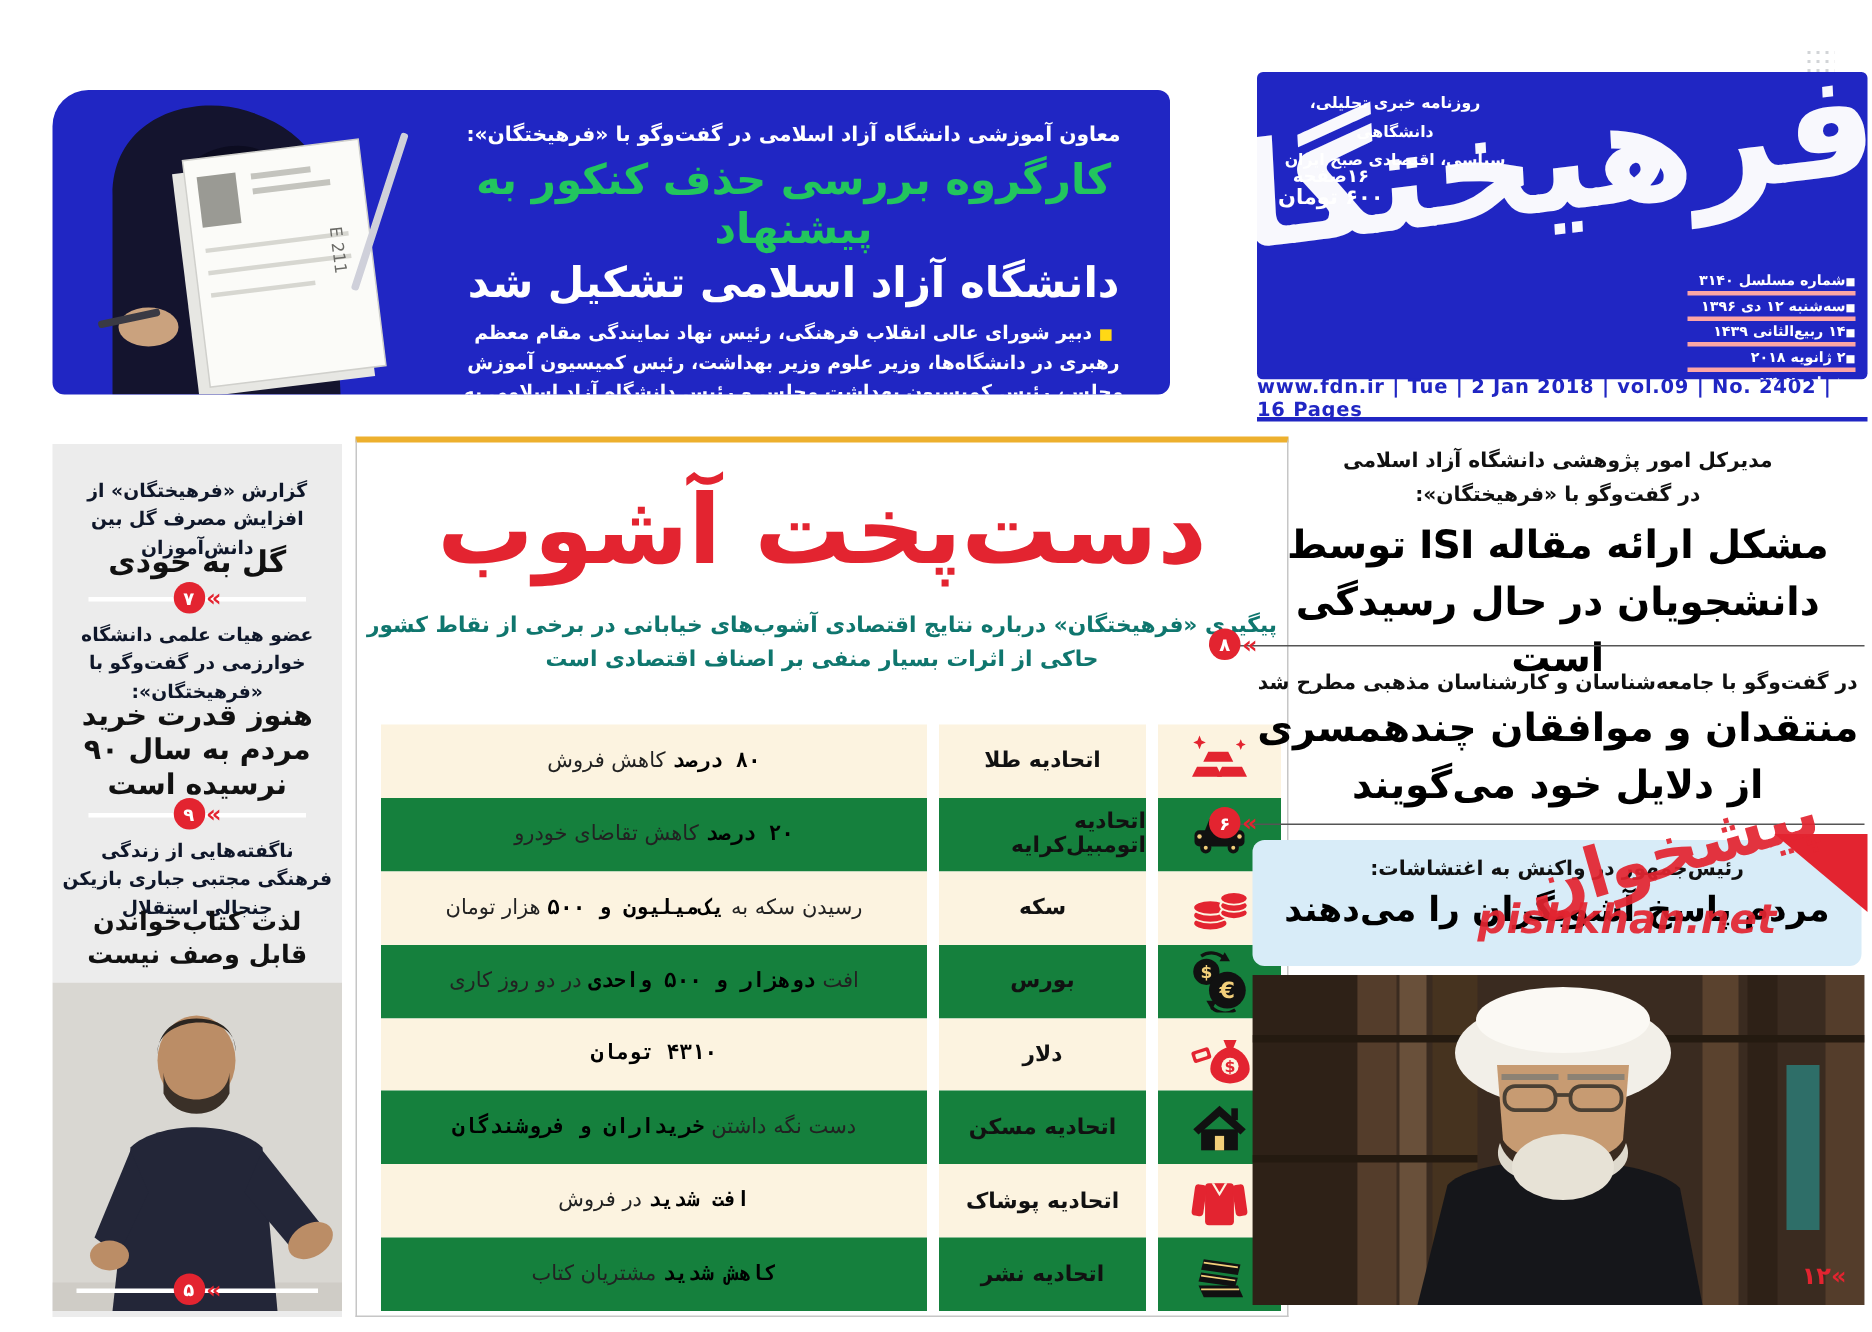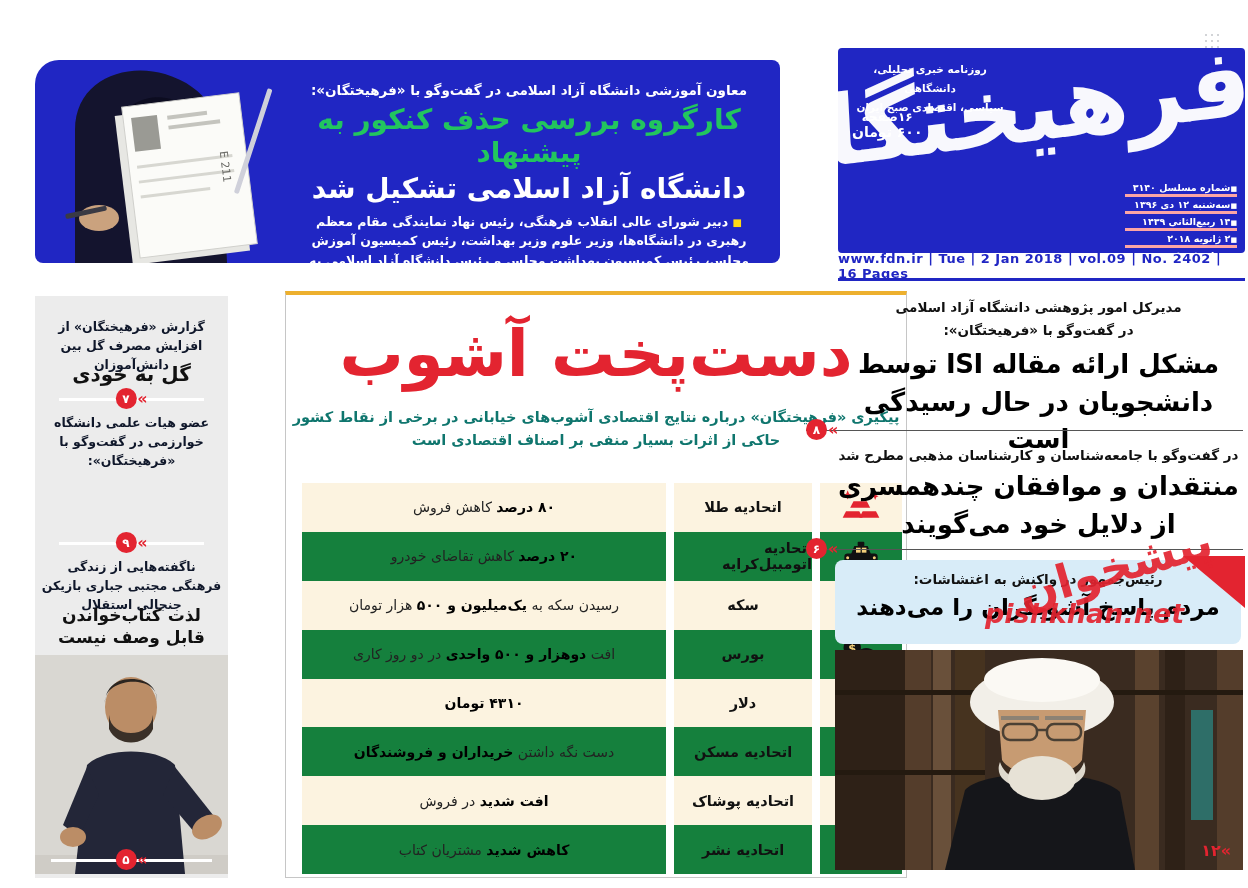--- a/index.html
+++ b/index.html
@@ -46,32 +46,32 @@
   .ldiv{position:absolute;left:24px;right:24px;height:3px;background:#fff;}
   .marker{position:absolute;left:50%;transform:translateX(-50%);top:-10px;display:inline-flex;
           align-items:center;direction:ltr;}
   .mcirc{width:21px;height:21px;border-radius:50%;background:#e32430;color:#fff;font-size:12px;
          font-weight:bold;display:inline-flex;align-items:center;justify-content:center;}
   .mguil{color:#e32430;font-weight:bold;font-size:16px;margin-left:1px;line-height:1;}
   .fb-photo{position:absolute;left:0;top:359px;width:193px;height:219px;}
   .photoline{position:absolute;left:16px;right:16px;bottom:12px;height:3px;background:#fff;}
   
   .mid{position:absolute;left:237px;top:291px;width:622px;height:587px;background:#fff;
-       border:1px solid #c6c6c6;border-top:4px solid #edb02e;box-sizing:border-box;margin-left:48px;}
+       border:1px solid #c6c6c6;border-top:4px solid #edb02e;box-sizing:border-box;}
   .mid-h{margin-top:10px;text-align:center;font-size:64px;font-weight:bold;color:#e32430;
          letter-spacing:-2px;line-height:1.55;}
   .mid-lead{text-align:center;font-size:14.5px;font-weight:bold;line-height:1.6;color:#0f766e;margin-top:2px;}
   .table{position:absolute;left:16px;right:4px;top:188px;bottom:3px;display:flex;
          flex-direction:column;direction:rtl;}
   .trow{flex:1;display:flex;direction:rtl;gap:8px;margin-top:0;}
   .cell{display:flex;align-items:center;justify-content:center;}
   .icon-cell{width:82px;}
   .cat-cell{width:138px;font-size:14.5px;font-weight:bold;color:#111;}
   .desc-cell{flex:1;font-size:14px;color:#222;text-align:center;}
-  .desc-cell .bld{font-weight:bold;color:#000;}
+  .desc-cell .bld{font-weight:bold;color:#000;font-family:Liberation Mono, monospace;}
   .cream .cell{background:#fcf3e0;}
   .gold .cell{background:#15803d;}
   
   .rightcol{position:absolute;left:792px;top:292px;width:453px;height:586px;}
   .rightcol .blk{position:absolute;left:40px;right:0;text-align:center;}
   .rk{font-size:13.5px;font-weight:bold;line-height:1.7;color:#111;}
   .rh{font-size:26px;font-weight:bold;line-height:1.45;color:#000;letter-spacing:-.5px;}
   .rdiv{position:absolute;left:14px;right:2px;height:1px;background:#555;}
   .rdiv .marker{left:0;transform:none;}
   .pbox{position:absolute;left:43px;right:4px;top:268px;height:84px;background:#d8ecf8;
@@ -147,20 +147,21 @@
   <div class="leftcol">
     <div class="txt rtl lk" style="top:22px;">گزارش «فرهیختگان» از افزایش مصرف گل بین دانش‌آموزان</div>
     <div class="txt rtl lh1" style="top:66px;">گل به خودی</div>
     <div class="ldiv" style="top:102px;">
       <span class="marker">
           <span class="mcirc">۷</span>
           <span class="mguil">«</span>
         </span>
     </div>
     <div class="txt rtl lk" style="top:118px;">عضو هیات علمی دانشگاه خوارزمی در گفت‌وگو با «فرهیختگان»:</div>
+    <div class="txt rtl lh2" style="top:170px;">هنوز قدرت خرید مردم به سال ۹۰ نرسیده است</div>
     <div class="ldiv" style="top:246px;">
       <span class="marker">
           <span class="mcirc">۹</span>
           <span class="mguil">«</span>
         </span>
     </div>
     <div class="txt rtl lk" style="top:262px;">ناگفته‌هایی از زندگی فرهنگی مجتبی جباری بازیکن جنجالی استقلال</div>
     <div class="txt rtl lh3" style="top:308px;">لذت کتاب‌خواندن قابل وصف نیست</div>
     <div class="fb-photo">
       <svg width="193" height="219" viewBox="0 0 193 219">

